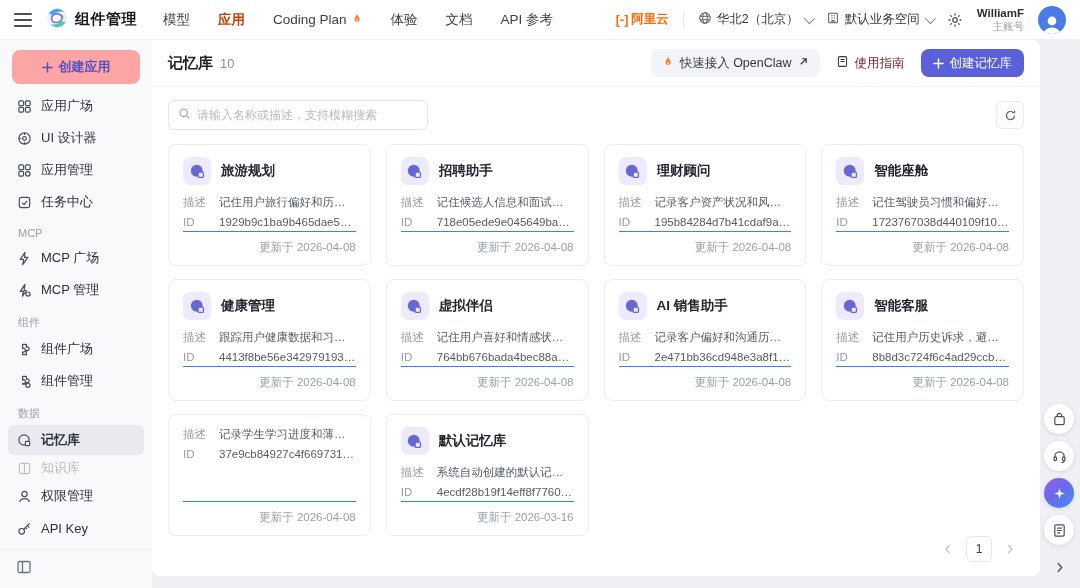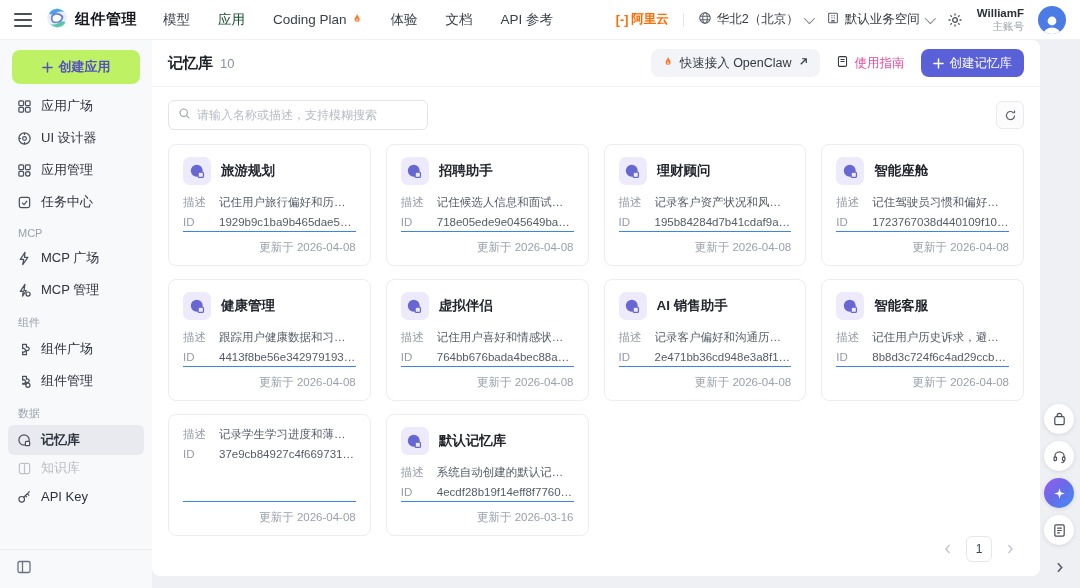--- a/index.html
+++ b/index.html
@@ -10,39 +10,39 @@
   
   .topbar { height:40px; background:#fff; display:flex; align-items:center;
     padding:0 14px 0 14px; position:relative; z-index:5; border-bottom:1px solid #f0f1f5;}
   .hamburger { width:18px; height:14px; display:flex; flex-direction:column;
     justify-content:space-between; cursor:pointer; margin-right:14px;}
   .hamburger i { display:block; height:2px; background:#4a4f5a; border-radius:1px;}
   .brand { display:flex; align-items:center; gap:7px; margin-right:26px;}
   .brand-name { font-size:15px; font-weight:700; color:#16181d; letter-spacing:.5px;}
   .nav { display:flex; align-items:center; gap:28px; font-size:13.5px; color:#3a3f4a;}
   .nav-item { display:flex; align-items:center; gap:4px; cursor:pointer; white-space:nowrap;}
-  .nav-item.active { font-weight:400; color:#14532d;}
+  .nav-item.active { font-weight:700; color:#c2410c;}
   .topbar-right { margin-left:auto; display:flex; align-items:center; gap:14px;}
   .aliyun-logo { color:#ff6a00; font-size:12.5px; font-weight:700; display:flex; gap:3px; align-items:center; white-space:nowrap;}
   .vdiv { width:1px; height:14px; background:#e4e6eb;}
   .tb-select { display:flex; align-items:center; gap:5px; font-size:12.5px; color:#33373f; cursor:pointer; white-space:nowrap;}
   .chev { width:8px; height:8px; border-right:1.4px solid #7b8089; border-bottom:1.4px solid #7b8089;
     transform:rotate(45deg) translateY(-2px);}
   .user-block { text-align:right; line-height:1.25;}
   .user-name { font-size:11.5px; font-weight:700; color:#2b2f38;}
   .user-role { font-size:10.5px; color:#9aa0ab;}
   .avatar { width:28px; height:28px; border-radius:50%; background:#4b7be5; overflow:hidden;
     display:flex; align-items:flex-end; justify-content:center;}
 
   
   .layout { display:flex; height:548px;}
 
   
   .sidebar { width:152px; background:#f8f9fb; display:flex; flex-direction:column; overflow:hidden;}
-  .create-app { margin:10px 12px 6px; height:34px; border-radius:8px; background:#bef264;
+  .create-app { margin:10px 12px 6px; height:34px; border-radius:8px; background:#fca5a5;
     color:#5550c2; font-size:13px; display:flex; align-items:center; justify-content:center;
     gap:6px; cursor:pointer; font-weight:600;}
   .side-item { height:30px; margin:1px 8px; padding:0 9px; border-radius:6px; display:flex;
     align-items:center; gap:9px; font-size:13px; color:#2e323c; cursor:pointer; white-space:nowrap;}
   .side-item svg { flex:0 0 auto; color:#4a4f5a;}
   .side-item.active { background:#e8eaf0; font-weight:700;}
   .side-item.faded { opacity:.32; height:22px;}
   .side-section { font-size:11px; color:#9aa0ab; margin:9px 0 3px 18px;}
   .side-bottom { margin-top:auto; border-top:1px solid #ebedf1; padding:9px 16px;}
 
@@ -50,21 +50,21 @@
   .main { flex:1; position:relative; background:#eef0f4;}
   .panel { position:absolute; left:0; top:0; width:888px; height:536px; background:#fff;
     border-radius:0 8px 8px 8px; display:flex; flex-direction:column;}
   .panel-head { height:47px; display:flex; align-items:center; padding:0 16px;
     border-bottom:1px solid #f0f1f5;}
   .page-title { font-size:15px; font-weight:700; color:#1f2329;}
   .page-count { font-size:13px; color:#8a909c; margin-left:7px;}
   .head-actions { margin-left:auto; display:flex; align-items:center; gap:16px;}
   .btn-quick { height:28px; background:#f3f4f8; border-radius:8px; padding:0 11px; display:flex;
     align-items:center; gap:6px; font-size:12.5px; color:#33373f; cursor:pointer; white-space:nowrap;}
-  .btn-guide { display:flex; align-items:center; gap:6px; font-size:12.5px; color:#ec4899; cursor:pointer; white-space:nowrap;}
+  .btn-guide { display:flex; align-items:center; gap:6px; font-size:12.5px; color:#7f1d1d; cursor:pointer; white-space:nowrap;}
   .btn-primary { height:28px; background:#5a61d8; color:#fff; border-radius:8px; padding:0 12px;
     display:flex; align-items:center; gap:6px; font-size:12.5px; cursor:pointer; border:none; white-space:nowrap;}
 
   .toolbar { padding:13px 16px 12px; display:flex; align-items:center;}
   .search-box { width:260px; height:30px; border:1px solid #e2e4ea; border-radius:6px;
     background:#fff; display:flex; align-items:center; gap:6px; padding:0 9px;}
   .search-box input { border:none; outline:none; flex:1; font-size:12px; color:#33373f;
     font-family:inherit; background:transparent;}
   .search-box input::placeholder { color:#b7bbc4;}
   .refresh-btn { margin-left:auto; width:28px; height:28px; border:1px solid #e8eaef;
@@ -275,20 +275,27 @@
           <rect x="9" y="9" width="4.5" height="4.5" rx="1" fill="#f8f9fb"></rect>
         </svg>
       <span>记忆库</span>
     </div>
     <div class="side-item faded">
       <svg width="15" height="15" viewBox="0 0 16 16" fill="none" stroke="currentColor" stroke-width="1.3">
           <rect x="2.5" y="2.5" width="11" height="11" rx="2"></rect>
           <path d="M8 2.5v11"></path>
         </svg>
       <span>知识库</span>
+    </div>
+    <div class="side-item">
+      <svg width="15" height="15" viewBox="0 0 16 16" fill="none" stroke="currentColor" stroke-width="1.3">
+          <circle cx="8" cy="5.3" r="2.8"></circle>
+          <path d="M2.8 13.8a5.3 4.5 0 0 1 10.4 0"></path>
+        </svg>
+      <span>权限管理</span>
     </div>
     <div class="side-item">
       <svg width="15" height="15" viewBox="0 0 16 16" fill="none" stroke="currentColor" stroke-width="1.3">
           <circle cx="5" cy="11" r="3"></circle>
           <path d="M7.2 8.8 13.5 2.5M11 5l2 2M9 7l1.6 1.6"></path>
         </svg>
       <span>API Key</span>
     </div>
 
     <div class="side-bottom">

